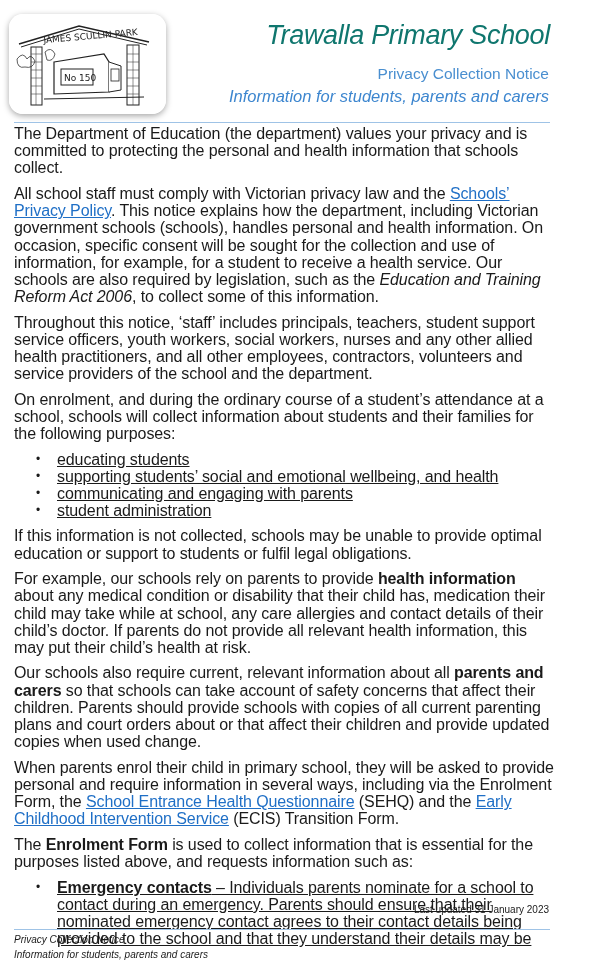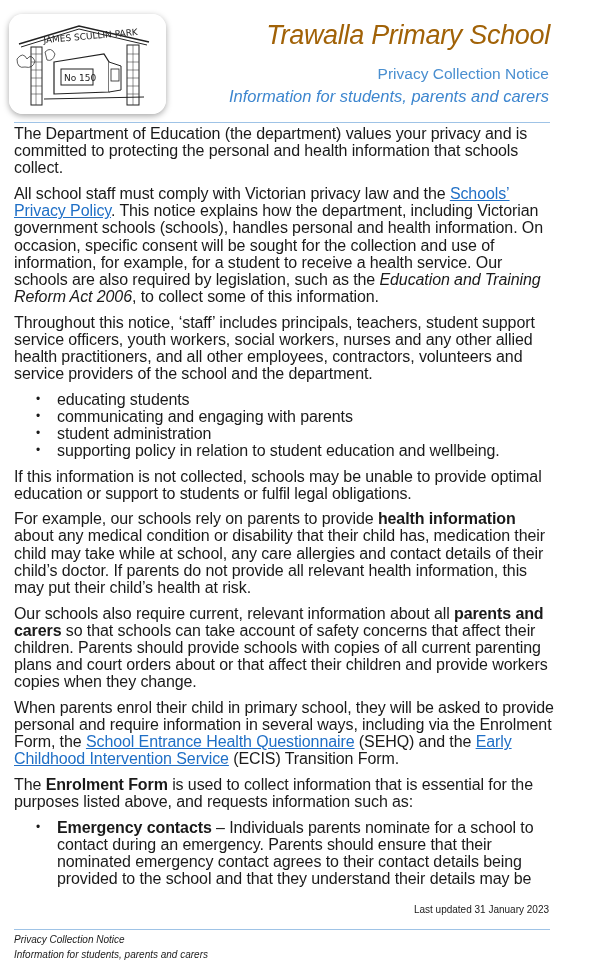--- a/index.html
+++ b/index.html
@@ -10,41 +10,41 @@
   }
   .logo {
     position: absolute; left: 9px; top: 14px; width: 157px; height: 100px;
     border-radius: 14px; background: #fff;
     box-shadow: 0 2px 6px rgba(0,0,0,0.35);
     overflow: hidden;
   }
   .logo svg { width: 100%; height: 100%; display: block; }
   .hdr-title {
     position: absolute; right: 50px; top: 20px;
-    font-size: 27px; font-style: italic; color: #a16207; letter-spacing: -0.3px;
+    font-size: 27px; font-style: italic; color: #0f766e; letter-spacing: -0.3px;
     white-space: nowrap;
   }
   .hdr-sub {
     position: absolute; right: 51px; top: 65px;
     font-size: 15.5px; color: #4a8fd0; white-space: nowrap;
   }
   .hdr-sub2 {
     position: absolute; right: 51px; top: 87px;
     font-size: 16.5px; font-style: italic; color: #3d86cf; white-space: nowrap;
   }
   .rule { position: absolute; left: 14px; width: 536px; height: 1px; background: #9fc3e6; }
   .rule.top { top: 122px; }
   .rule.bottom { top: 929px; }
   .content {
     position: absolute; left: 14px; top: 125px; width: 540px;
     font-size: 16px; line-height: 17.2px; letter-spacing: -0.1px;
   }
   .content p { margin: 0 0 8.3px 0; }
   .content a { color: #1f6fc6; text-decoration: underline; }
-  ul.bul { list-style: none; margin: 0 0 8px 0; padding: 0; }
+  ul.bul { list-style: none; margin: 0 0 8px 0; padding: 0; text-decoration: underline; }
   ul.bul li { position: relative; padding-left: 43px; }
   ul.bul li::before {
     content: "•"; position: absolute; left: 22px; top: 0; font-size: 12px;
   }
   .footer-l {
     position: absolute; left: 14px; top: 932px;
     font-size: 10px; line-height: 15px; font-style: italic; color: #1a1a1a;
   }
   .footer-r {
     position: absolute; right: 51px; top: 902px;
@@ -85,33 +85,34 @@
 
 <div class="rule top"></div>
 
 <div class="content">
   <p>The Department of Education (the department) values your privacy and is committed to protecting the personal and health information that schools collect.</p>
 
   <p><span>All school staff must comply with Victorian privacy law and the </span><a href="#">Schools’ Privacy Policy</a><span>. This notice explains how the department, including Victorian government schools (schools), handles personal and health information. On occasion, specific consent will be sought for the collection and use of information, for example, for a student to receive a health service. Our schools are also required by legislation, such as the </span><i>Education and Training Reform Act 2006</i><span>, to collect some of this information.</span></p>
 
   <p>Throughout this notice, ‘staff’ includes principals, teachers, student support service officers, youth workers, social workers, nurses and any other allied health practitioners, and all other employees, contractors, volunteers and service providers of the school and the department.</p>
 
+  <p>On enrolment, and during the ordinary course of a student’s attendance at a school, schools will collect information about students and their families for the following purposes:</p>
 
   <ul class="bul">
     <li>educating students</li>
+    <li>supporting students’ social and emotional wellbeing, and health</li>
     <li>communicating and engaging with parents</li>
     <li>student administration</li>
-    <li>supporting policy in relation to student education and wellbeing.</li>
   </ul>
 
   <p>If this information is not collected, schools may be unable to provide optimal education or support to students or fulfil legal obligations.</p>
 
   <p><span>For example, our schools rely on parents to provide </span><b>health information</b><span> about any medical condition or disability that their child has, medication their child may take while at school, any care allergies and contact details of their child’s doctor. If parents do not provide all relevant health information, this may put their child’s health at risk.</span></p>
 
-  <p><span>Our schools also require current, relevant information about all </span><b>parents and carers</b><span> so that schools can take account of safety concerns that affect their children. Parents should provide schools with copies of all current parenting plans and court orders about or that affect their children and provide workers copies when they change.</span></p>
+  <p><span>Our schools also require current, relevant information about all </span><b>parents and carers</b><span> so that schools can take account of safety concerns that affect their children. Parents should provide schools with copies of all current parenting plans and court orders about or that affect their children and provide updated copies when used change.</span></p>
 
   <p><span>When parents enrol their child in primary school, they will be asked to provide personal and require information in several ways, including via the Enrolment Form, the </span><a href="#">School Entrance Health Questionnaire</a><span> (SEHQ) and the </span><a href="#">Early Childhood Intervention Service</a><span> (ECIS) Transition Form.</span></p>
 
   <p><span>The </span><b>Enrolment Form</b><span> is used to collect information that is essential for the purposes listed above, and requests information such as:</span></p>
 
   <ul class="bul">
     <li><b>Emergency contacts</b><span> – Individuals parents nominate for a school to contact during an emergency. Parents should ensure that their nominated emergency contact agrees to their contact details being provided to the school and that they understand their details may be</span></li>
   </ul>
 </div>
 

